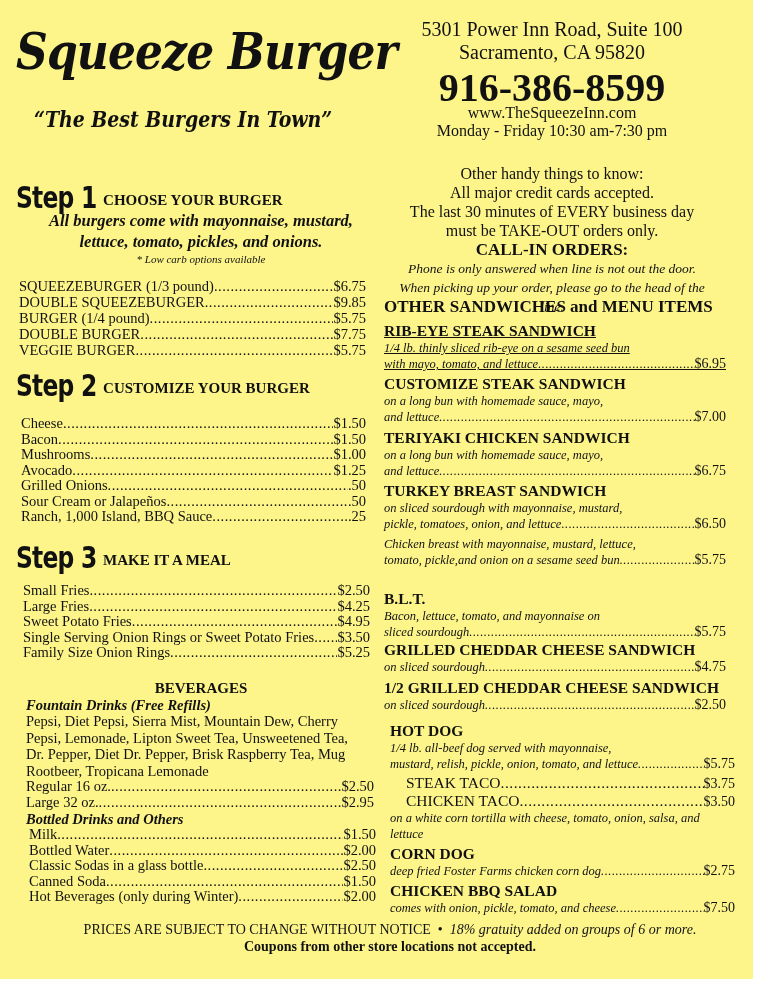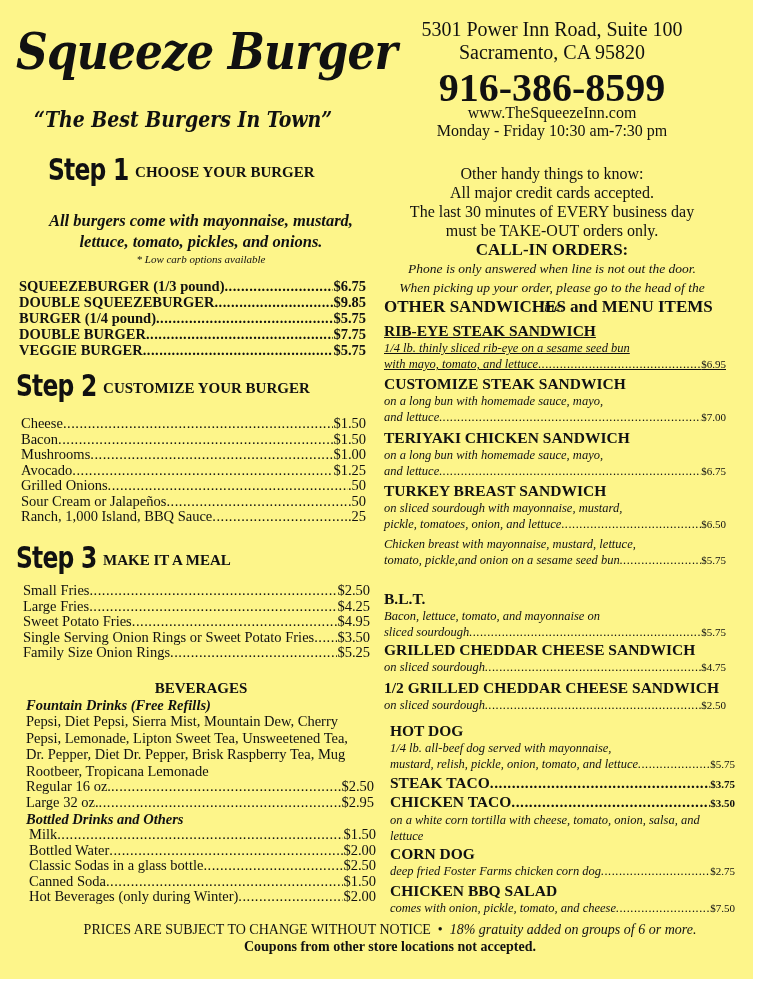--- a/index.html
+++ b/index.html
@@ -24,32 +24,32 @@
   .step-sub { font-size:15px; font-weight:bold; margin-left:-20px; vertical-align:bottom; display:inline-block; padding-bottom:6px; }
   .step-row { left:16px; white-space:nowrap; }
   .desc-b { left:22px; width:358px; text-align:center; font-weight:bold; font-style:italic; font-size:16.5px; line-height:21px; }
   .lowcarb { left:22px; width:358px; text-align:center; font-style:italic; font-size:11px; }
   .list { left:19px; width:347px; }
   .row { display:flex; align-items:baseline; white-space:nowrap; }
   .row .lbl { flex:0 0 auto; }
   .row .dots { flex:1 1 auto; overflow:hidden; }
   .row .dots::before { content:"......................................................................................................................................................................................................................"; letter-spacing:0.5px; }
   .row .price { flex:0 0 auto; }
-  .burgers .row { font-weight:bold; font-size:14.5px; line-height:16px; }
+  .burgers .row { font-weight:normal; font-size:14.5px; line-height:16px; }
   .plain .row { font-size:14.5px; line-height:15.5px; }
   .bev-title { left:22px; width:358px; text-align:center; font-weight:bold; font-size:15px; }
   .bev-sub { left:26px; font-weight:bold; font-style:italic; font-size:14.5px; }
   .bev-text { left:26px; width:340px; font-size:14.5px; line-height:16.5px; }
   .right-head { left:384px; top:297px; font-size:17px; font-weight:bold; white-space:nowrap; }
   .item { left:384px; width:342px; }
   .item .name { font-weight:bold; font-size:15.5px; line-height:18px; white-space:nowrap; }
   .item .d { font-style:italic; font-size:12.5px; line-height:16px; }
   .item .row { font-style:italic; font-size:12.5px; line-height:16px; }
-  .item .row .price { font-style:normal; font-size:11px; }
-  .item .row.bold { font-style:normal; font-weight:bold; font-size:15.5px; line-height:17px; }
+  .item .row .price { font-style:normal; font-size:14px; }
+  .item .row.bold { font-style:normal; font-weight:normal; font-size:15.5px; line-height:17px;margin-left:16px; }
   .footer1 { left:40px; width:700px; top:922px; text-align:center; font-size:14px; white-space:nowrap; }
   .footer1 .it { font-style:italic; }
   .footer2 { left:40px; width:700px; top:939px; text-align:center; font-size:14px; font-weight:bold; }
 </style>
 </head>
 <body>
 
 <div class="paper"></div>
 
 <div class="abs brand">Squeeze Burger</div>
@@ -67,21 +67,21 @@
 <div class="abs info notes">
   <div>Other handy things to know:</div>
   <div>All major credit cards accepted.</div>
   <div>The last 30 minutes of EVERY business day</div>
   <div>must be TAKE-OUT orders only.</div>
   <div class="callin">CALL-IN ORDERS:</div>
   <div class="small-it">Phone is only answered when line is not out the door.</div>
   <div class="small-it">When picking up your order, please go to the head of the line.</div>
 </div>
 
-<div class="abs step-row" style="top:152px;margin-left:32px;">
+<div class="abs step-row" style="top:180px;">
   <span class="step">Step 1</span>
   <span class="step-sub">CHOOSE YOUR BURGER</span>
 </div>
 <div class="abs desc-b" style="top:210px;">
   <div>All burgers come with mayonnaise, mustard,</div>
   <div>lettuce, tomato, pickles, and onions.</div>
 </div>
 <div class="abs lowcarb" style="top:253px;">* Low carb options available</div>
 <div class="abs list burgers" style="top:278px;">
   <div class="row">

